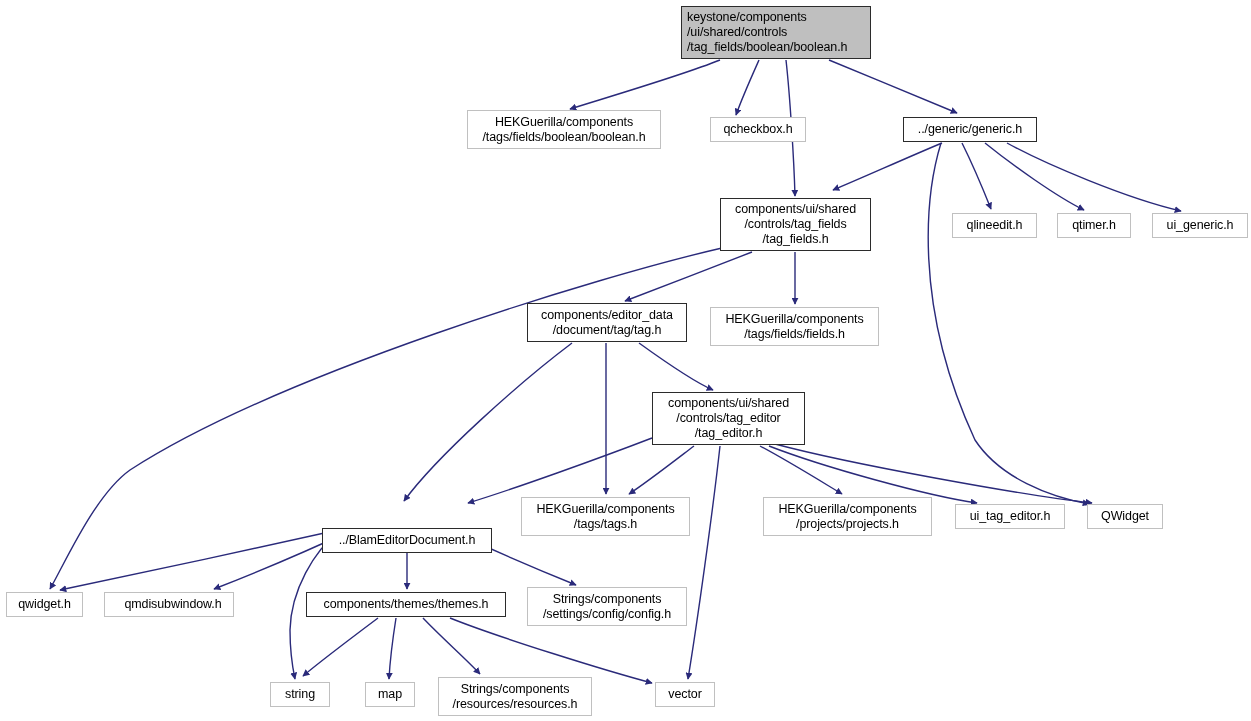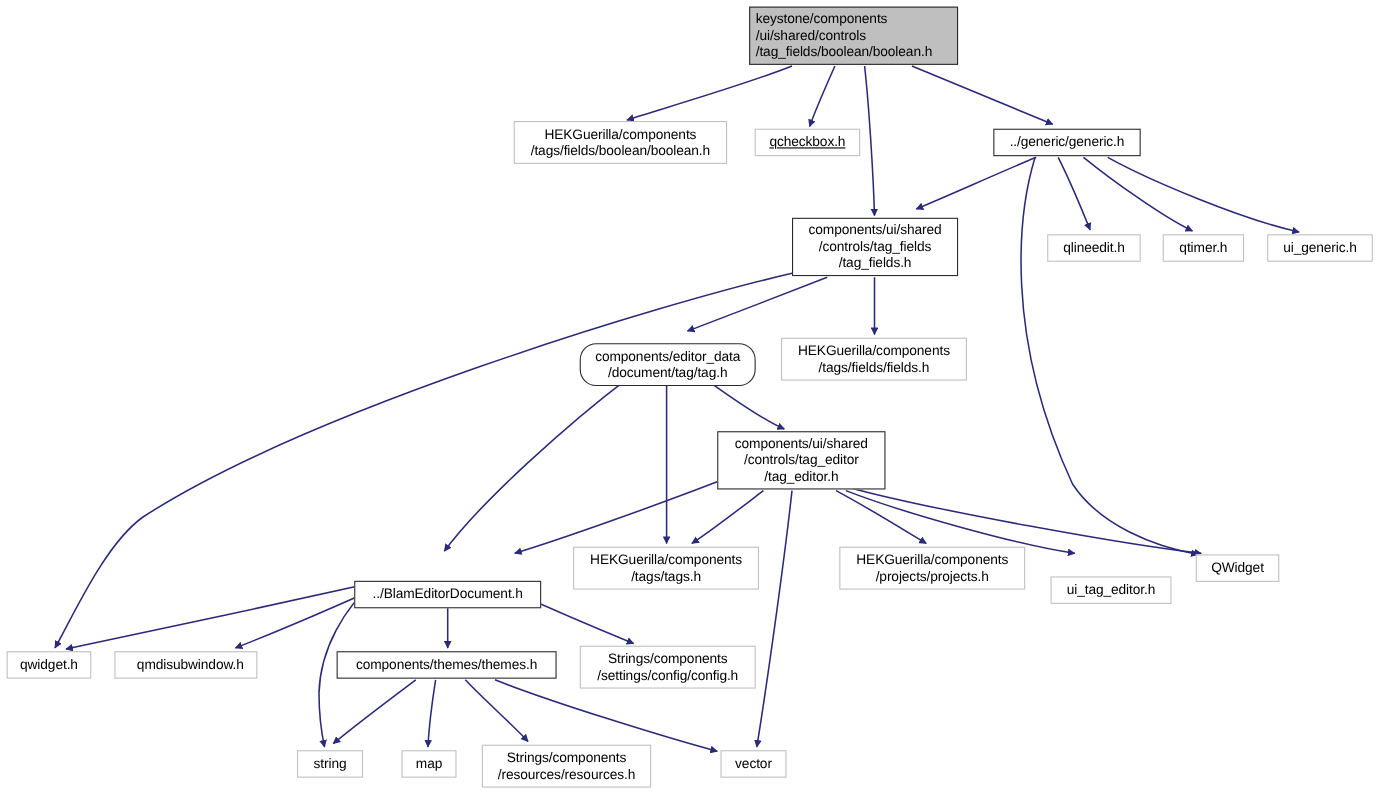--- a/index.html
+++ b/index.html
@@ -58,41 +58,41 @@
         <path d="M 423,618 C 441,637 465,658 480,674" marker-end="url(#ah)" stroke="#2a2a7a"></path>
         <path d="M 450,618 C 500,638 607,671 652,683" marker-end="url(#ah)" stroke="#2a2a7a"></path>
       </g>
   </svg>
   <div id="node-layer">
       <div class="node root" style="left: 681px; top: 6px; width: 190px; height: 53px;"><span>keystone/components
 /ui/shared/controls
 /tag_fields/boolean/boolean.h</span></div>
       <div class="node" style="left: 467px; top: 110px; width: 194px; height: 39px;"><span>HEKGuerilla/components
 /tags/fields/boolean/boolean.h</span></div>
-      <div class="node" style="left: 686px; top: 117px; width: 96px; height: 25px; text-decoration: underline;"><span>qcheckbox.h</span></div>
+      <div class="node" style="left: 710px; top: 117px; width: 96px; height: 25px;"><span>qcheckbox.h</span></div>
       <div class="node bold" style="left: 903px; top: 117px; width: 134px; height: 25px;"><span>../generic/generic.h</span></div>
       <div class="node" style="left: 952px; top: 213px; width: 85px; height: 25px;"><span>qlineedit.h</span></div>
       <div class="node" style="left: 1057px; top: 213px; width: 74px; height: 25px;"><span>qtimer.h</span></div>
       <div class="node" style="left: 1152px; top: 213px; width: 96px; height: 25px;"><span>ui_generic.h</span></div>
       <div class="node bold" style="left: 720px; top: 198px; width: 151px; height: 53px;"><span>components/ui/shared
 /controls/tag_fields
 /tag_fields.h</span></div>
-      <div class="node bold" style="left: 527px; top: 312px; width: 160px; height: 39px; border-radius: 15px;"><span>components/editor_data
+      <div class="node bold" style="left: 527px; top: 303px; width: 160px; height: 39px;"><span>components/editor_data
 /document/tag/tag.h</span></div>
       <div class="node" style="left: 710px; top: 307px; width: 169px; height: 39px;"><span>HEKGuerilla/components
 /tags/fields/fields.h</span></div>
       <div class="node bold" style="left: 652px; top: 392px; width: 153px; height: 53px;"><span>components/ui/shared
 /controls/tag_editor
 /tag_editor.h</span></div>
       <div class="node bold" style="left: 322px; top: 528px; width: 170px; height: 25px;"><span>../BlamEditorDocument.h</span></div>
       <div class="node" style="left: 521px; top: 497px; width: 169px; height: 39px;"><span>HEKGuerilla/components
 /tags/tags.h</span></div>
       <div class="node" style="left: 763px; top: 497px; width: 169px; height: 39px;"><span>HEKGuerilla/components
 /projects/projects.h</span></div>
-      <div class="node" style="left: 955px; top: 524px; width: 110px; height: 25px;"><span>ui_tag_editor.h</span></div>
+      <div class="node" style="left: 955px; top: 504px; width: 110px; height: 25px;"><span>ui_tag_editor.h</span></div>
       <div class="node" style="left: 1087px; top: 504px; width: 76px; height: 25px;"><span>QWidget</span></div>
       <div class="node" style="left: 6px; top: 592px; width: 77px; height: 25px;"><span>qwidget.h</span></div>
       <div class="node" style="left: 104px; top: 592px; width: 130px; height: 25px; padding-left: 8px;"><span>qmdisubwindow.h</span></div>
       <div class="node bold" style="left: 306px; top: 592px; width: 200px; height: 25px;"><span>components/themes/themes.h</span></div>
       <div class="node" style="left: 527px; top: 587px; width: 160px; height: 39px;"><span>Strings/components
 /settings/config/config.h</span></div>
       <div class="node" style="left: 270px; top: 682px; width: 60px; height: 25px;"><span>string</span></div>
       <div class="node" style="left: 365px; top: 682px; width: 50px; height: 25px;"><span>map</span></div>
       <div class="node" style="left: 438px; top: 677px; width: 154px; height: 39px;"><span>Strings/components
 /resources/resources.h</span></div>

